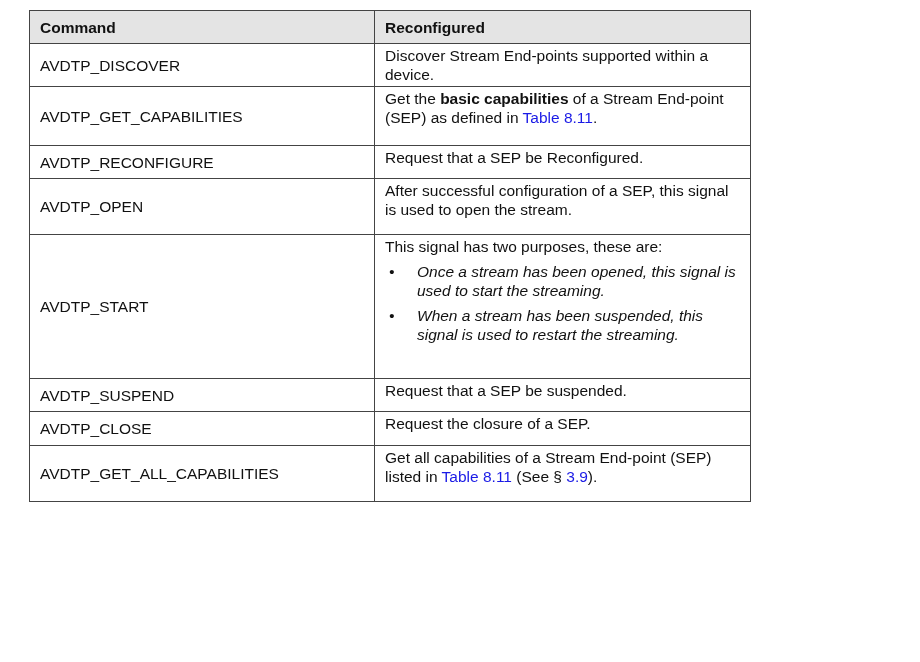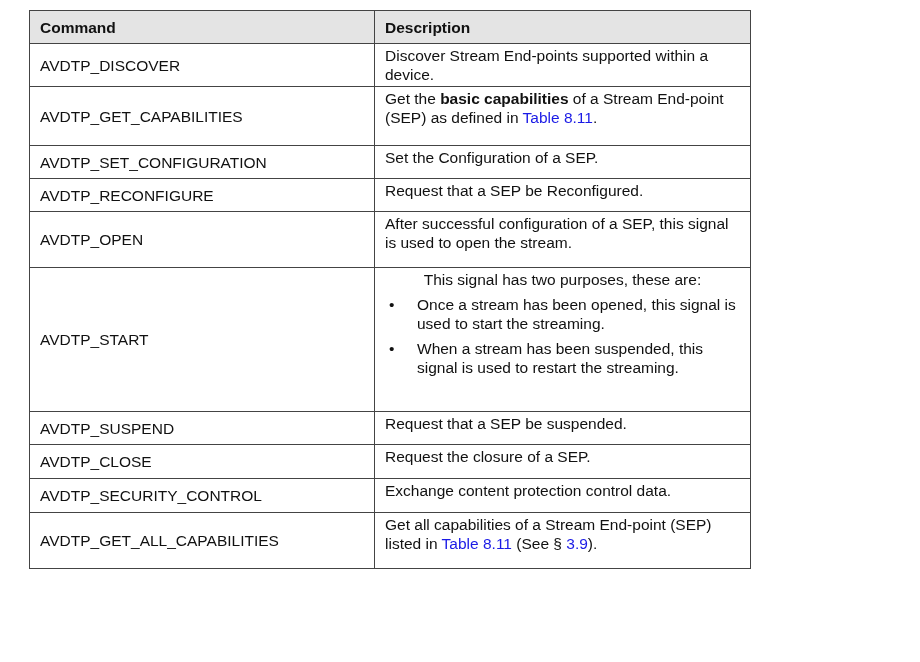--- a/index.html
+++ b/index.html
@@ -6,46 +6,42 @@
   body { width:920px; height:662px; position:relative; overflow:hidden;
          font-family:"Liberation Sans", sans-serif; color:#111; }
   table { position:absolute; left:17px; top:10px; width:722px;
           border-collapse:collapse; font-size:15.5px; line-height:19px;margin-left:12px; }
   td, th { border:1.5px solid #444; padding:2px 10px 2px 10px; vertical-align:middle; text-align:left; }
   th { background:#e4e4e4; font-weight:bold; height:28px; }
   td.cmd { width:324px; }
   td.desc { vertical-align:top; }
   .link { color:#1a1ae6; }
   ul { margin:6px 0 2px 0; padding:0; list-style:none; }
-  li { position:relative; padding-left:32px; margin:6px 0 4px 0; }
+  li { position:relative; padding-left:32px; margin:6px 0 4px 0;font-style:italic; }
   li::before { content:"•"; position:absolute; left:4px; top:0; }
-  p { margin:0;text-align:center; }
+  p { margin:0; }
 </style>
 </head>
 <body>
 
 <table>
   <thead>
     <tr>
       <th>Command</th>
-      <th>Description</th>
+      <th>Reconfigured</th>
     </tr>
   </thead>
   <tbody>
     <tr style="height:33px">
       <td class="cmd">AVDTP_DISCOVER</td>
       <td class="desc">Discover Stream End-points supported within a device.</td>
     </tr>
     <tr style="height:59px">
       <td class="cmd">AVDTP_GET_CAPABILITIES</td>
       <td class="desc"><span>Get the </span><b>basic capabilities</b><span> of a Stream End-point (SEP) as defined in </span><span class="link">Table 8.11</span><span>.</span></td>
-    </tr>
-    <tr style="height:33px">
-      <td class="cmd">AVDTP_SET_CONFIGURATION</td>
-      <td class="desc">Set the Configuration of a SEP.</td>
     </tr>
     <tr style="height:33px">
       <td class="cmd">AVDTP_RECONFIGURE</td>
       <td class="desc">Request that a SEP be Reconfigured.</td>
     </tr>
     <tr style="height:56px">
       <td class="cmd">AVDTP_OPEN</td>
       <td class="desc">After successful configuration of a SEP, this signal is used to open the stream.</td>
     </tr>
     <tr style="height:144px">
@@ -59,22 +55,18 @@
       </td>
     </tr>
     <tr style="height:33px">
       <td class="cmd">AVDTP_SUSPEND</td>
       <td class="desc">Request that a SEP be suspended.</td>
     </tr>
     <tr style="height:34px">
       <td class="cmd">AVDTP_CLOSE</td>
       <td class="desc">Request the closure of a SEP.</td>
     </tr>
-    <tr style="height:34px">
-      <td class="cmd">AVDTP_SECURITY_CONTROL</td>
-      <td class="desc">Exchange content protection control data.</td>
-    </tr>
     <tr style="height:56px">
       <td class="cmd">AVDTP_GET_ALL_CAPABILITIES</td>
       <td class="desc"><span>Get all capabilities of a Stream End-point (SEP) listed in </span><span class="link">Table 8.11</span><span> (See § </span><span class="link">3.9</span><span>).</span></td>
     </tr>
   </tbody>
 </table>
 
 </body></html>

